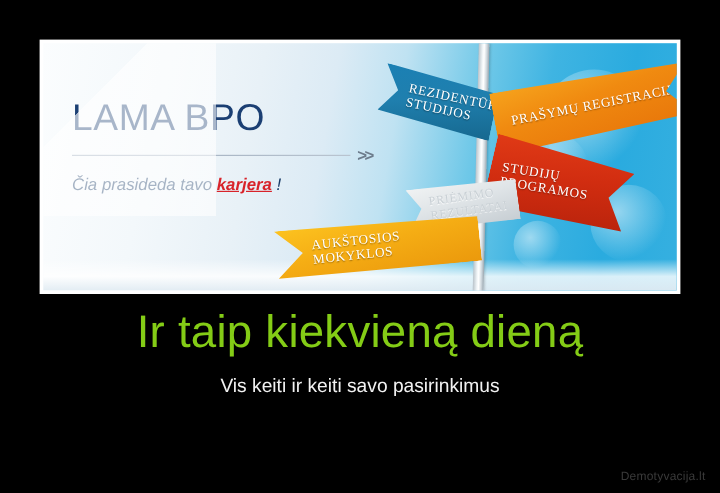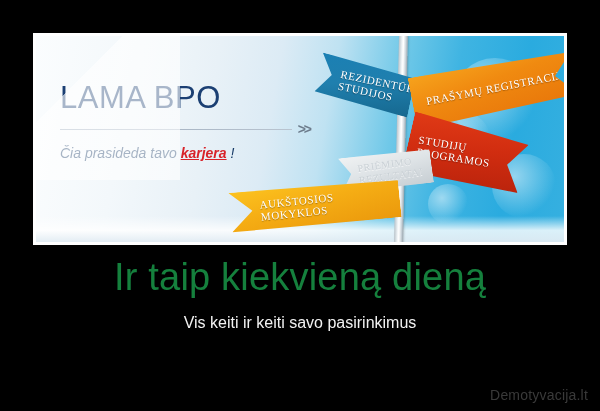--- a/index.html
+++ b/index.html
@@ -210,39 +210,39 @@
 
   
   #caption {
     position: absolute;
     left: 0;
     right: 0;
     top: 258px;
     text-align: center;
   }
   #caption-title {
-    color: #15803d;
+    color: #84cc16;
     font-size: 38px;
     font-weight: 400;
     line-height: 1.05;
     letter-spacing: .2px;
   }
   #caption-subtitle {
     margin-top: 16px;
     color: #f2f2f2;
     font-size: 16px;
     font-weight: 400;
   }
 
   #footer-watermark {
     position: absolute;
     right: 12px;
     bottom: 8px;
     color: #3a3a3a;
-    font-size: 14px;
+    font-size: 10px;
     letter-spacing: .2px;
   }
 </style>
 </head>
 <body>
 
 <div id="poster">
 
   <div id="photo-frame">
     <div id="photo">

